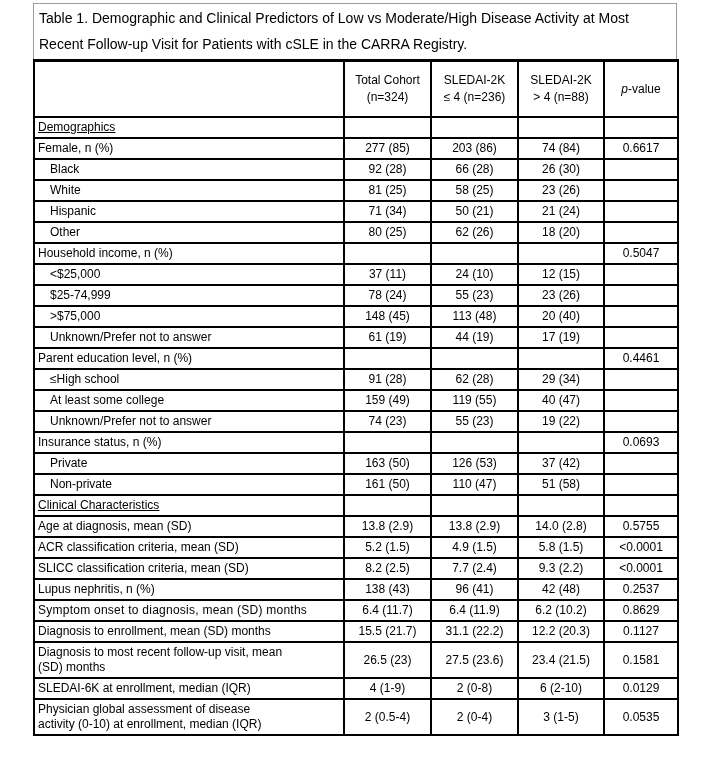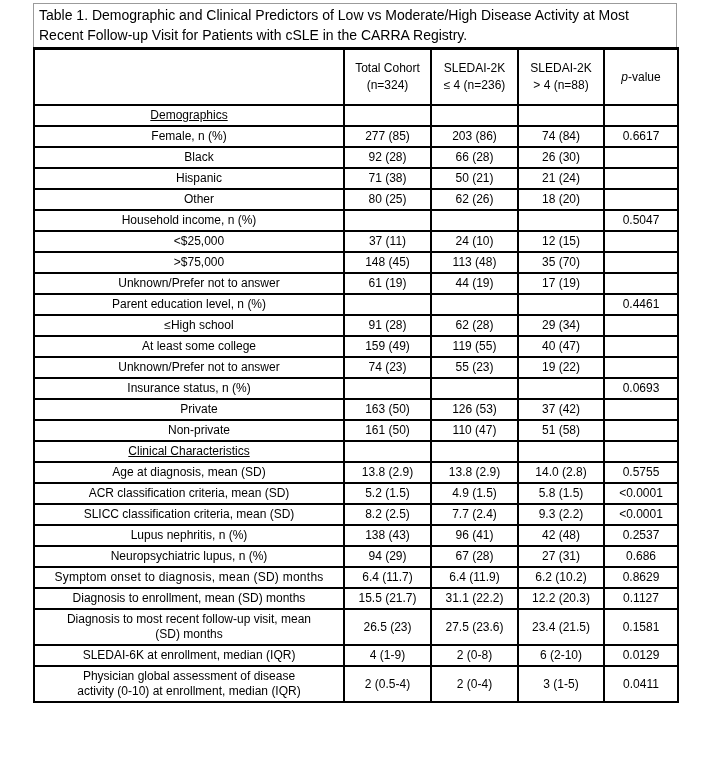--- a/index.html
+++ b/index.html
@@ -6,36 +6,36 @@
   .page{
     position:relative;width:702px;height:764px;background:#ffffff;
     font-family:"Liberation Sans","DejaVu Sans",sans-serif;color:#000;
     overflow:hidden;
   }
   .tbl-wrap{position:absolute;left:33px;top:3px;width:644px;}
   .title{
     box-sizing:border-box;width:644px;
     border:1px solid #9b9b9b;border-bottom:none;
     padding:1px 5px 2px 5px;
-    font-size:14px;line-height:20px;white-space:pre-line;
+    font-size:14px;line-height:26px;white-space:pre-line;
   }
   table.t1{
     border-collapse:collapse;table-layout:fixed;width:644px;
     font-size:12px;
   }
   table.t1 th, table.t1 td{border:2px solid #000;vertical-align:middle;}
   table.t1 th{
     font-weight:400;text-align:center;
     height:50px;padding:2px 1px;line-height:17px;
     border-top:3px solid #000;
   }
   table.t1 td{padding:2px 3px;line-height:15px;}
   td.val{text-align:center;padding:2px 1px;}
-  td.lbl{text-align:center;padding-left:4px;overflow:hidden;}
-  td.lbl.indent{padding-left:23px;}
+  td.lbl{text-align:left;padding-left:4px;overflow:hidden;}
+  td.lbl.indent{padding-left:15px;}
   td.lbl.section span{text-decoration:underline;}
   td.lbl.clip span{display:block;white-space:nowrap;overflow:hidden;letter-spacing:0.25px;}
   td.lbl.multiline span{white-space:pre-line;}
   .pit{font-style:italic;}
 </style>
 </head>
 <body>
 
 <div class="page">
   <div class="tbl-wrap">
@@ -85,22 +85,29 @@
             <td class="val">0.6617</td>
           </tr>
           <tr>
             <td class="lbl indent"><span>Black</span></td>
             <td class="val">92 (28)</td>
             <td class="val">66 (28)</td>
             <td class="val">26 (30)</td>
             <td class="val"></td>
           </tr>
           <tr>
+            <td class="lbl indent"><span>White</span></td>
+            <td class="val">81 (25)</td>
+            <td class="val">58 (25)</td>
+            <td class="val">23 (26)</td>
+            <td class="val"></td>
+          </tr>
+          <tr>
             <td class="lbl indent"><span>Hispanic</span></td>
-            <td class="val">71 (38)</td>
+            <td class="val">71 (34)</td>
             <td class="val">50 (21)</td>
             <td class="val">21 (24)</td>
             <td class="val"></td>
           </tr>
           <tr>
             <td class="lbl indent"><span>Other</span></td>
             <td class="val">80 (25)</td>
             <td class="val">62 (26)</td>
             <td class="val">18 (20)</td>
             <td class="val"></td>
@@ -113,24 +120,31 @@
             <td class="val">0.5047</td>
           </tr>
           <tr>
             <td class="lbl indent"><span>&lt;$25,000</span></td>
             <td class="val">37 (11)</td>
             <td class="val">24 (10)</td>
             <td class="val">12 (15)</td>
             <td class="val"></td>
           </tr>
           <tr>
+            <td class="lbl indent"><span>$25-74,999</span></td>
+            <td class="val">78 (24)</td>
+            <td class="val">55 (23)</td>
+            <td class="val">23 (26)</td>
+            <td class="val"></td>
+          </tr>
+          <tr>
             <td class="lbl indent"><span>&gt;$75,000</span></td>
             <td class="val">148 (45)</td>
             <td class="val">113 (48)</td>
-            <td class="val">35 (70)</td>
+            <td class="val">20 (40)</td>
             <td class="val"></td>
           </tr>
           <tr>
             <td class="lbl indent"><span>Unknown/Prefer not to answer</span></td>
             <td class="val">61 (19)</td>
             <td class="val">44 (19)</td>
             <td class="val">17 (19)</td>
             <td class="val"></td>
           </tr>
           <tr>
@@ -209,27 +223,20 @@
             <td class="val">7.7 (2.4)</td>
             <td class="val">9.3 (2.2)</td>
             <td class="val">&lt;0.0001</td>
           </tr>
           <tr>
             <td class="lbl"><span>Lupus nephritis, n (%)</span></td>
             <td class="val">138 (43)</td>
             <td class="val">96 (41)</td>
             <td class="val">42 (48)</td>
             <td class="val">0.2537</td>
-          </tr>
-          <tr>
-            <td class="lbl"><span>Neuropsychiatric lupus, n (%)</span></td>
-            <td class="val">94 (29)</td>
-            <td class="val">67 (28)</td>
-            <td class="val">27 (31)</td>
-            <td class="val">0.686</td>
           </tr>
           <tr>
             <td class="lbl clip">
               <span>Symptom onset to diagnosis, mean (SD) months</span>
             </td>
             <td class="val">6.4 (11.7)</td>
             <td class="val">6.4 (11.9)</td>
             <td class="val">6.2 (10.2)</td>
             <td class="val">0.8629</td>
           </tr>
@@ -254,19 +261,19 @@
             <td class="val">2 (0-8)</td>
             <td class="val">6 (2-10)</td>
             <td class="val">0.0129</td>
           </tr>
           <tr>
             <td class="lbl multiline"><span>Physician global assessment of disease
 activity (0-10) at enrollment, median (IQR)</span></td>
             <td class="val">2 (0.5-4)</td>
             <td class="val">2 (0-4)</td>
             <td class="val">3 (1-5)</td>
-            <td class="val">0.0411</td>
+            <td class="val">0.0535</td>
           </tr>
         </tbody>
     </table>
 
   </div>
 </div>
 
 </body></html>

